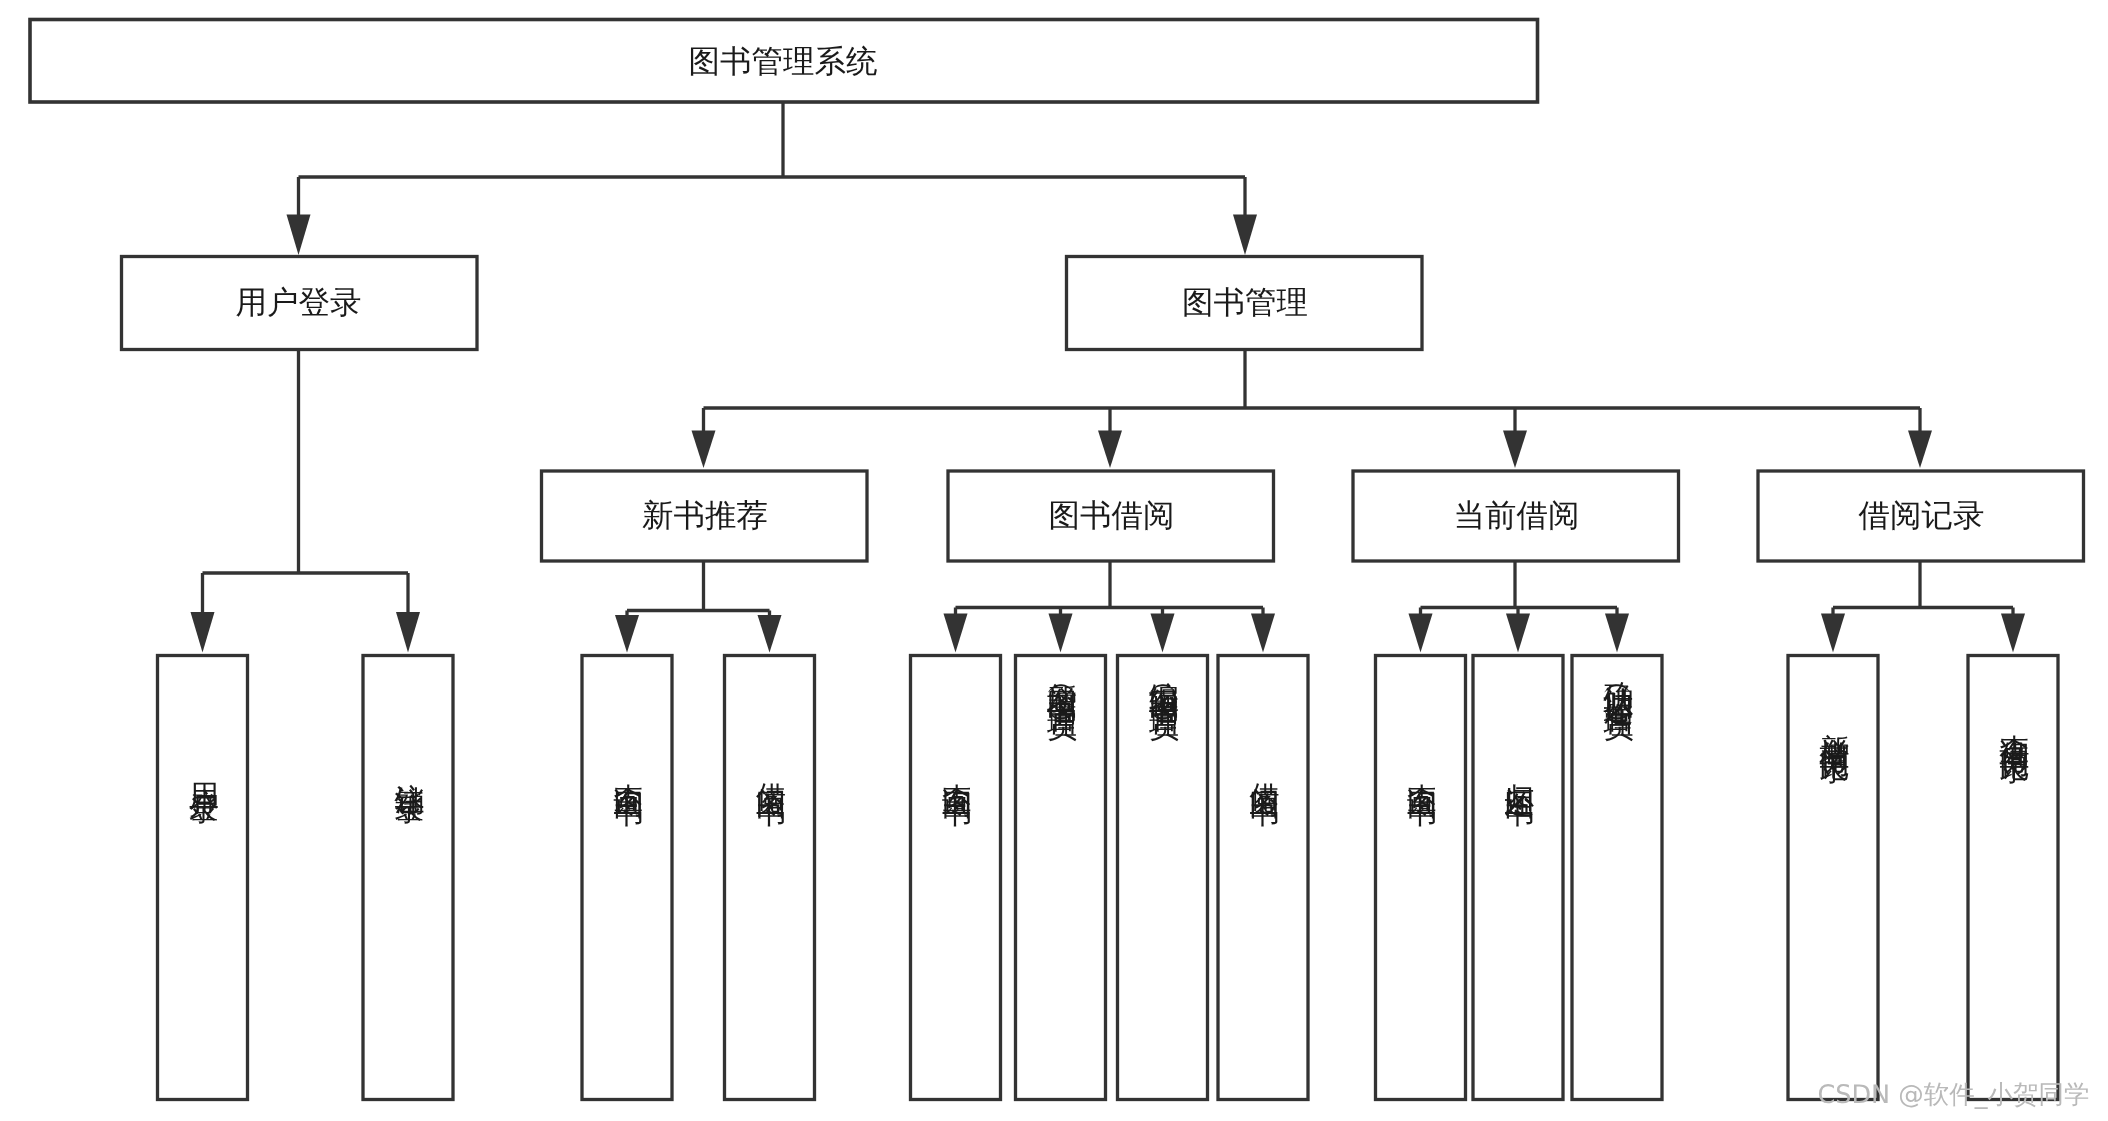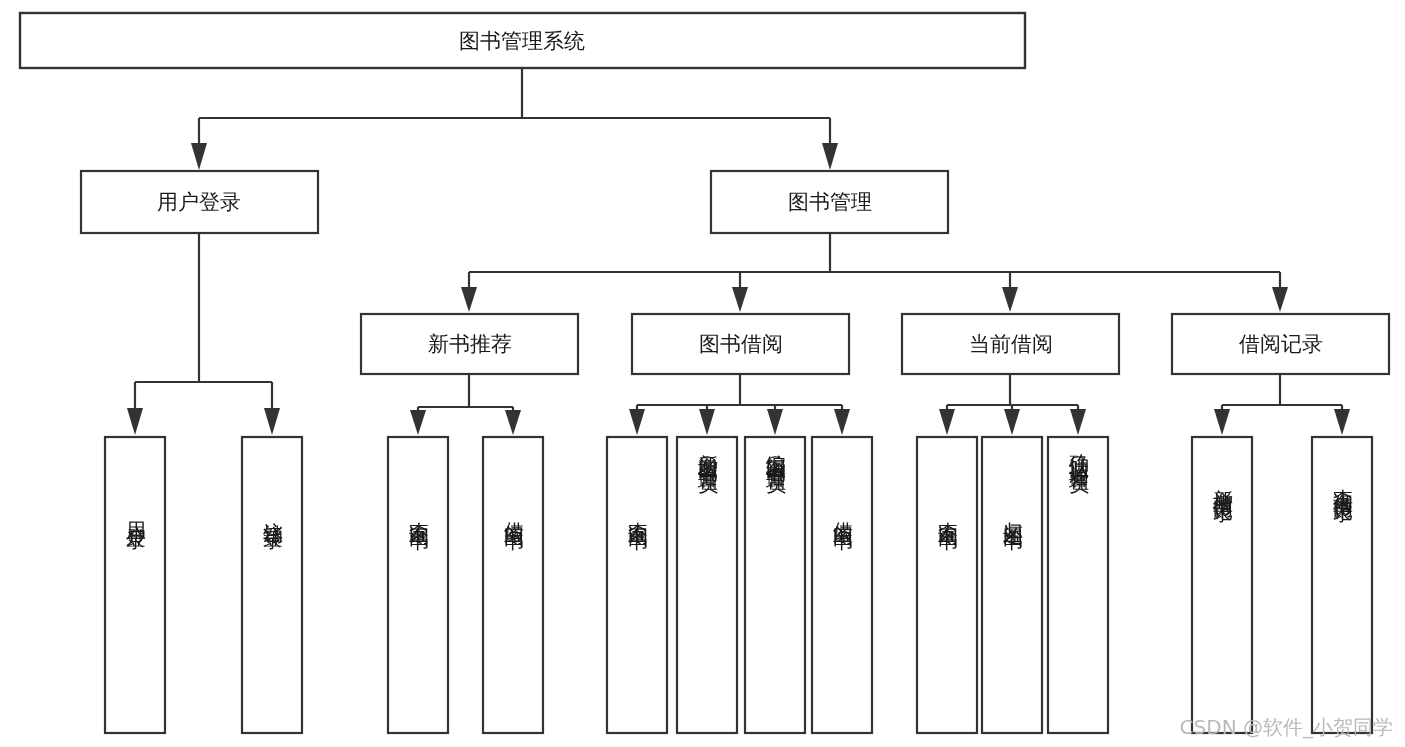--- a/index.html
+++ b/index.html
@@ -52,21 +52,21 @@
     font-size: 20px;
     writing-mode: vertical-rl;
     text-orientation: upright;
     letter-spacing: 3px;
   }
   .watermark {
     position: absolute;
     right: 12px;
     bottom: 6px;
     font-family: "DejaVu Sans", "Liberation Sans", sans-serif;
-    font-size: 20px;
+    font-size: 17px;
     color: #b9b9b9;
     white-space: nowrap;
     pointer-events: none;
   }
 </style>
 </head>
 <body>
 
 <div id="diagram-root">
   <svg width="1405" height="747" viewBox="0 0 1405 747" xmlns="http://www.w3.org/2000/svg">

